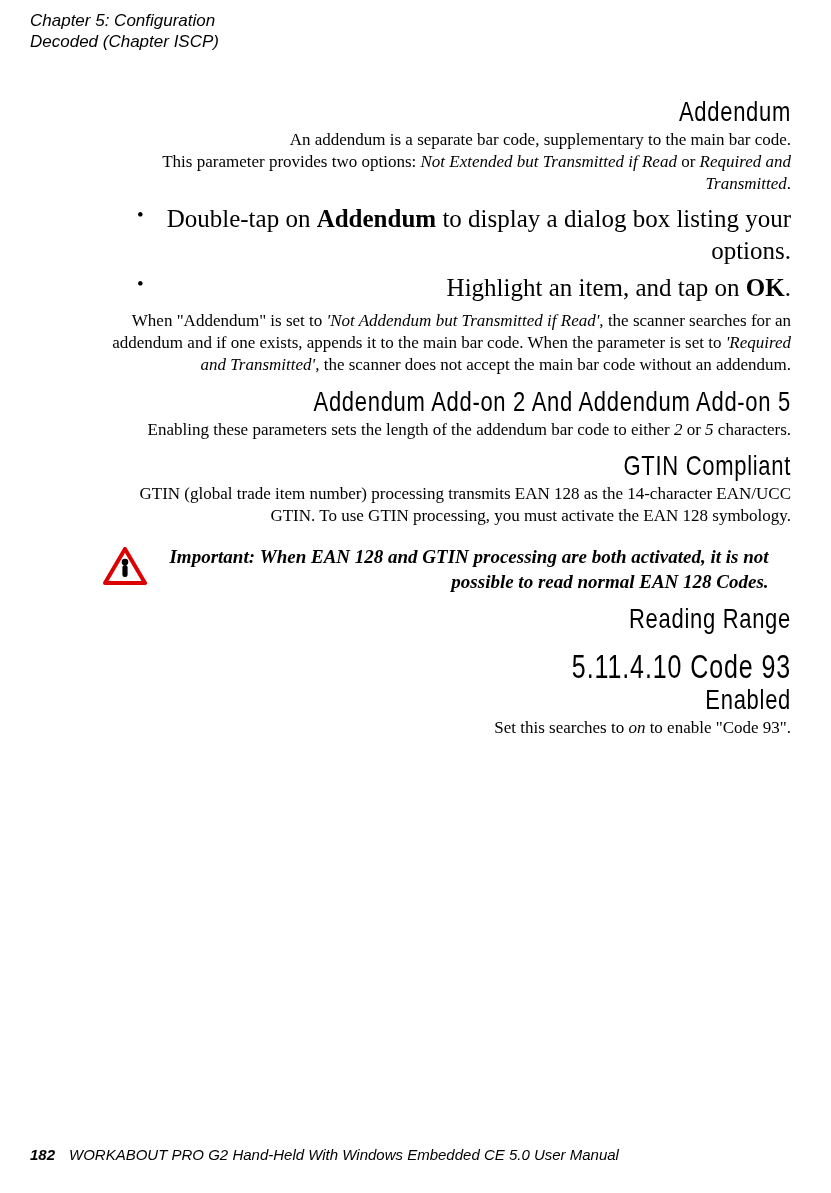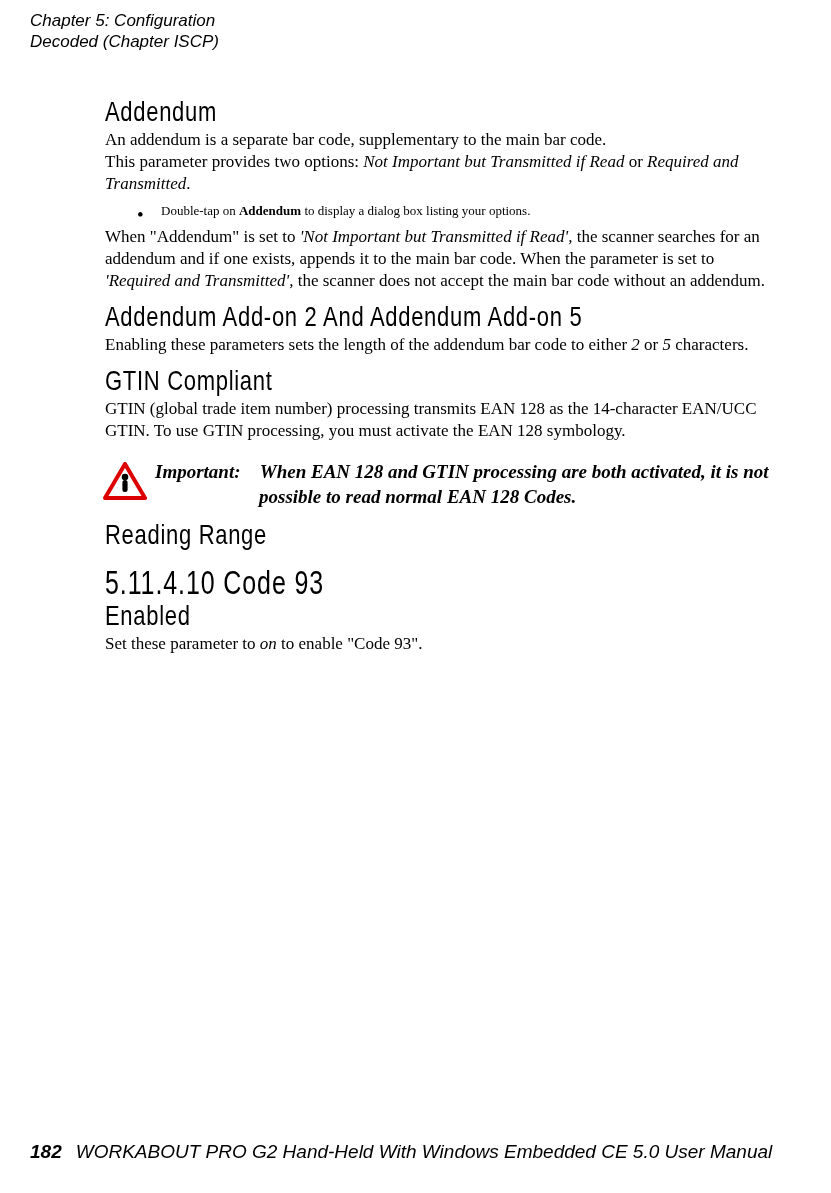--- a/index.html
+++ b/index.html
@@ -21,21 +21,22 @@
     .chapter-header {
       font-style: italic;
       font-family: Arial, Helvetica, sans-serif;
       font-size: 17px;
       line-height: 1.25;
       margin-bottom: 46px;
       font-weight: 500;
     }
     .content {
       margin-left: 75px;
-      margin-right: 16px;
+      margin-right: 0;
+      text-align: right;
     }
     .section-title {
       font-family: Arial, Helvetica, sans-serif;
       font-size: 22px;
       font-weight: 400;
       transform: scaleY(1.25);
       transform-origin: left center;
       letter-spacing: 0.7px;
       margin: 12px 0 4px 0;
     }
@@ -51,21 +52,21 @@
     .body-text {
       font-size: 17px;
       line-height: 1.3;
       margin: 2px 0 8px 0;
     }
     .bullet-list {
       margin: 4px 0 6px 0;
       padding-left: 32px;
     }
     .bullet-item {
-      font-size: 13px;
+      font-size: 25px;
       line-height: 1.3;
       margin-bottom: 4px;
       position: relative;
       padding-left: 24px;
     }
     .bullet-item::before {
       content: "•";
       position: absolute;
       left: 0;
       top: 0;
@@ -98,21 +99,21 @@
     }
     .important-indent {
       display: block;
       margin-left: 104px;
     }
     .footer {
       position: absolute;
       left: 30px;
       bottom: 30px;
       font-family: Arial, Helvetica, sans-serif;
-      font-size: 19px;
+      font-size: 15px;
       font-style: italic;
     }
     .footer .page-num {
       font-weight: bold;
       margin-right: 14px;
     }
     .italic { font-style: italic; }
     .bold { font-weight: bold; }
   </style>
 </head>
@@ -123,31 +124,34 @@
   <div class="chapter-header">
     <div>Chapter 5: Configuration</div>
     <div>Decoded (Chapter ISCP)</div>
   </div>
 
   <div class="content">
 
     <div class="section-title">Addendum</div>
     <div class="body-text">
       <span>An addendum is a separate bar code, supplementary to the main bar code.</span><br>
-      <span>This parameter provides two options: </span><span class="italic">Not Important but Transmitted if Read</span><span> or </span><span class="italic">Required and Transmitted</span><span>.</span>
+      <span>This parameter provides two options: </span><span class="italic">Not Extended but Transmitted if Read</span><span> or </span><span class="italic">Required and Transmitted</span><span>.</span>
     </div>
 
     <div class="bullet-list">
       <div class="bullet-item">
         <span>Double-tap on </span><span class="bold">Addendum</span><span> to display a dialog box listing your options.</span>
       </div>
+      <div class="bullet-item">
+        <span>Highlight an item, and tap on </span><span class="bold">OK</span><span>.</span>
+      </div>
     </div>
 
     <div class="body-text">
-      <span>When "Addendum" is set to </span><span class="italic">'Not Important but Transmitted if Read',</span><span> the scanner searches for an addendum and if one exists, appends it to the main bar code. When the parameter is set to </span><span class="italic">'Required and Transmitted',</span><span> the scanner does not accept the main bar code without an addendum.</span>
+      <span>When "Addendum" is set to </span><span class="italic">'Not Addendum but Transmitted if Read',</span><span> the scanner searches for an addendum and if one exists, appends it to the main bar code. When the parameter is set to </span><span class="italic">'Required and Transmitted',</span><span> the scanner does not accept the main bar code without an addendum.</span>
     </div>
 
     <div class="section-title">Addendum Add-on 2 And Addendum Add-on 5</div>
     <div class="body-text">
       <span>Enabling these parameters sets the length of the addendum bar code to either </span><span class="italic">2</span><span> or </span><span class="italic">5</span><span> characters.</span>
     </div>
 
     <div class="section-title">GTIN Compliant</div>
     <div class="body-text">GTIN (global trade item number) processing transmits EAN 128 as the 14-character EAN/UCC GTIN. To use GTIN processing, you must activate the EAN 128 symbology.</div>
 
@@ -162,21 +166,21 @@
         <span class="important-body">When EAN 128 and GTIN processing are both activated, it is not</span>
         <span class="important-indent important-body">possible to read normal EAN 128 Codes.</span>
       </div>
     </div>
 
     <div class="section-title">Reading Range</div>
 
     <div class="section-title-large">5.11.4.10 Code 93</div>
     <div class="section-title" style="margin-top:4px;">Enabled</div>
     <div class="body-text">
-      <span>Set these parameter to </span><span class="italic">on</span><span> to enable "Code 93".</span>
+      <span>Set this searches to </span><span class="italic">on</span><span> to enable "Code 93".</span>
     </div>
 
   </div>
 
   <div class="footer">
     <span class="page-num">182</span><span>WORKABOUT PRO G2 Hand-Held With Windows Embedded CE 5.0 User Manual</span>
   </div>
 
 </div>
 

